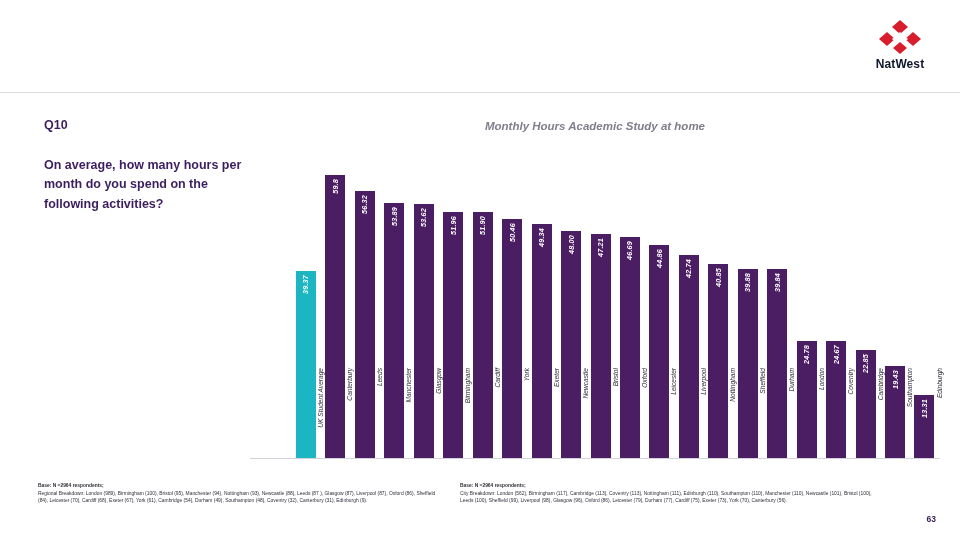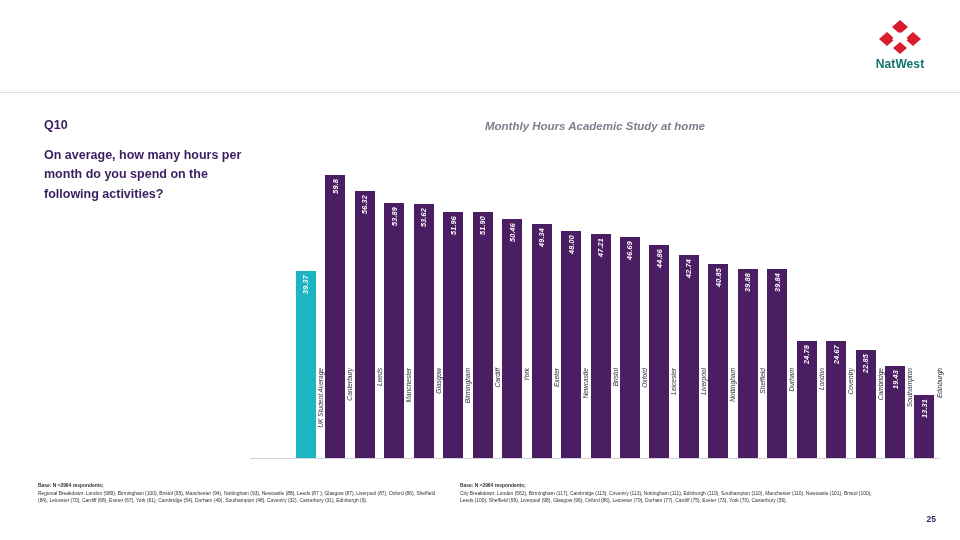--- a/index.html
+++ b/index.html
@@ -42,21 +42,21 @@
   .logo-mark {
     position: relative;
     width: 46px;
     height: 36px;
     margin: 0 auto;
   }
   .logo-text {
     text-align: center;
     font-size: 12px;
     font-weight: bold;
-    color: #0f766e;
+    color: #0f172a;
     margin-top: 1px;
     letter-spacing: 0.1px;
   }
   .divider {
     position: absolute;
     left: 0;
     top: 92px;
     width: 960px;
     height: 1px;
     background: #DCDCE2;
@@ -66,21 +66,21 @@
   .qpanel {
     position: absolute;
     left: 44px;
     top: 118px;
     width: 200px;
   }
   .qcode {
     font-size: 12.5px;
     font-weight: bold;
     color: #3B1E5F;
-    margin-bottom: 14px;
+    margin-bottom: 24px;
   }
   .qtext {
     font-size: 12.5px;
     font-weight: bold;
     color: #3B1E5F;
     line-height: 1.55;
   }
 
   
   .chart-wrap {
@@ -470,13 +470,13 @@
 
 <div class="foot foot-left">
   <div class="foot-title">Base: N =2964 respondents;</div>
   <div class="foot-body">Regional Breakdown: London (989), Birmingham (100), Bristol (95), Manchester (94), Nottingham (93), Newcastle (88), Leeds (87 ), Glasgow (87), Liverpool (87), Oxford (86), Sheffield (84), Leicester (70), Cardiff (68), Exeter (67), York (61), Cambridge (54), Durham (49), Southampton (48), Coventry (32), Canterbury (31), Edinburgh (9).</div>
 </div>
 <div class="foot foot-right">
   <div class="foot-title">Base: N =2964 respondents;</div>
   <div class="foot-body">City Breakdown: London (562), Birmingham (117), Cambridge (113), Coventry (113), Nottingham (111), Edinburgh (110), Southampton (110), Manchester (110), Newcastle (101), Bristol (100), Leeds (100), Sheffield (99), Liverpool (98), Glasgow (96), Oxford (86), Leicester (79), Durham (77), Cardiff (75), Exeter (73), York (70), Canterbury (56).</div>
 </div>
 
-<div class="pagenum">25</div>
+<div class="pagenum">63</div>
 
 </body></html>

